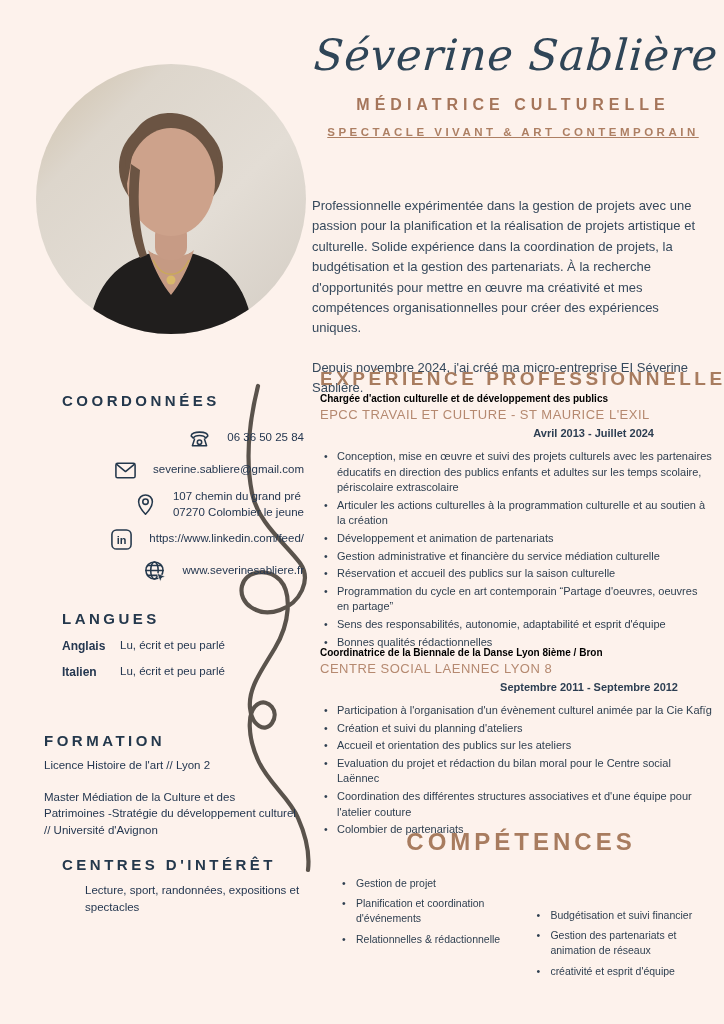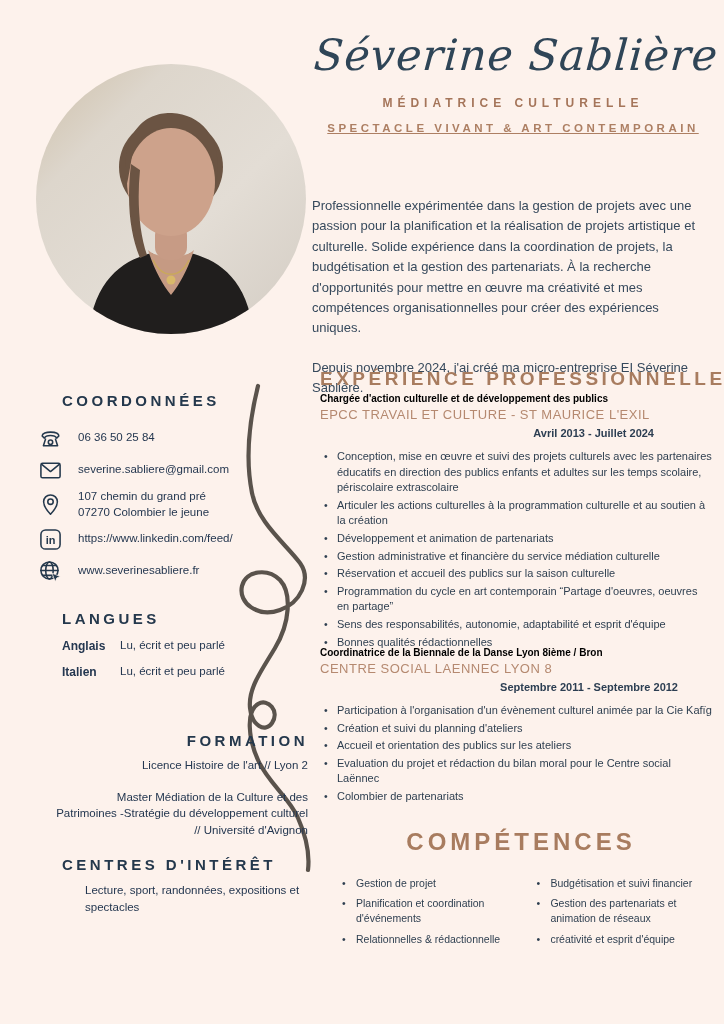--- a/index.html
+++ b/index.html
@@ -32,21 +32,21 @@
     font-family:"DejaVu Serif", serif;
     font-style:italic;
     font-size:43px;
     letter-spacing:1px;
     color:#2f4557;
     white-space:nowrap;
     transform:skewX(-4deg);
   }
   .role-title {
     margin-top:16px;
-    font-size:12px; font-weight:bold;
+    font-size:16px; font-weight:bold;
     letter-spacing:5px;
     color:#a5755a;
   }
   .role-subtitle {
     margin-top:12px;
     font-size:11.5px; font-weight:bold;
     letter-spacing:3.5px;
     color:#ad7f63;
     text-decoration:underline;
   }
@@ -58,33 +58,33 @@
   }
   .summary .note { margin-top:19px; }
 
   
   .side-heading {
     font-size:15px; font-weight:bold;
     letter-spacing:3.5px; color:#24384c;
   }
   .coordonnees { position:absolute; left:38px; top:392px; width:266px; }
   .coordonnees .side-heading { margin-left:24px; margin-bottom:16px; }
-  .contact-row { display:flex; align-items:center; margin-bottom:6px; min-height:26px; }
+  .contact-row { display:flex; align-items:center; margin-bottom:6px; min-height:26px;justify-content:flex-end; }
   .contact-icon { width:30px; height:26px; flex:0 0 30px; display:flex; align-items:center; }
   .contact-icon svg { width:25px; height:25px; }
   .contact-text { font-size:11.5px; color:#243750; line-height:1.35; padding-left:10px; }
   .contact-text span { display:block; }
 
   .langues { position:absolute; left:62px; top:610px; width:240px; }
   .langues .side-heading { margin-bottom:12px; }
   .lang-row { display:flex; margin-bottom:12px; }
   .lang-label { width:58px; font-size:12px; font-weight:bold; color:#243750; }
   .lang-level { font-size:11.5px; color:#243750; }
 
-  .formation { position:absolute; left:56px; top:732px; width:252px;text-align:right; }
+  .formation { position:absolute; left:44px; top:732px; width:252px; }
   .formation .side-heading { margin-bottom:8px; }
   .formation-item { font-size:11.5px; line-height:1.45; color:#243750; margin-bottom:15px; }
 
   .interets { position:absolute; left:62px; top:856px; width:252px; }
   .interets .side-heading { margin-bottom:9px; }
   .interets-text { font-size:11.5px; line-height:1.5; color:#243750;margin-left:23px; }
 
   
   .squiggle { position:absolute; left:230px; top:378px; width:90px; height:500px; }
 
@@ -126,21 +126,21 @@
   
   .competences { position:absolute; left:330px; top:828px; width:382px; }
   .comp-heading {
     text-align:center;
     font-size:24px; font-weight:bold; letter-spacing:4px;
     color:#a87c5f; margin-bottom:20px;
   }
   .comp-cols { display:flex;gap:12px; }
   .comp-col { list-style:none; }
   .comp-col-left { width:180px; margin-left:12px; }
-  .comp-col-right { width:190px; margin-left:16px; }
+  .comp-col-right { width:190px; margin-left:16px;margin-top:32px; }
   .comp-col li {
     position:relative; padding-left:14px;
     font-size:10.5px; line-height:1.45; color:#2e3f50;
     margin-bottom:5px;
   }
   .comp-col li::before {
     content:"•"; position:absolute; left:0; top:0;
     color:#2e3f50;
   }
 
@@ -292,20 +292,21 @@
 
   <div class="job job-2">
     <div class="job-title">Coordinatrice de la Biennale de la Danse Lyon 8ième / Bron</div>
     <div class="job-org">CENTRE SOCIAL LAENNEC LYON 8</div>
     <div class="job-dates">Septembre 2011 - Septembre 2012</div>
     <ul class="job-bullets">
       <li>Participation à l'organisation d'un évènement culturel animée par la Cie Kafïg</li>
       <li>Création et suivi du planning d'ateliers</li>
       <li>Accueil et orientation des publics sur les ateliers</li>
       <li>Evaluation du projet et rédaction du bilan moral pour le Centre social Laënnec</li>
+      <li>Coordination des différentes structures associatives et d'une équipe pour l'atelier couture</li>
       <li>Colombier de partenariats</li>
     </ul>
   </div>
 
   <div class="competences">
     <div class="comp-heading">COMPÉTENCES</div>
     <div class="comp-cols">
       <ul class="comp-col comp-col-left">
         <li>Gestion de projet</li>
         <li>Planification et coordination d'événements</li>

